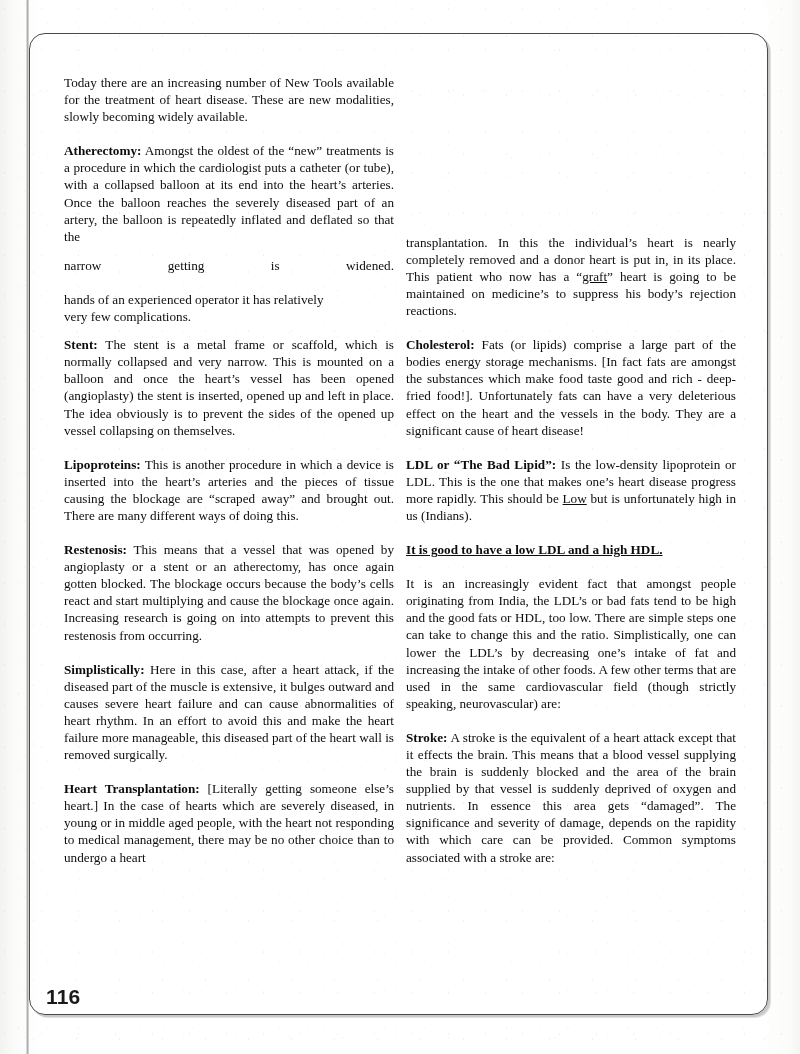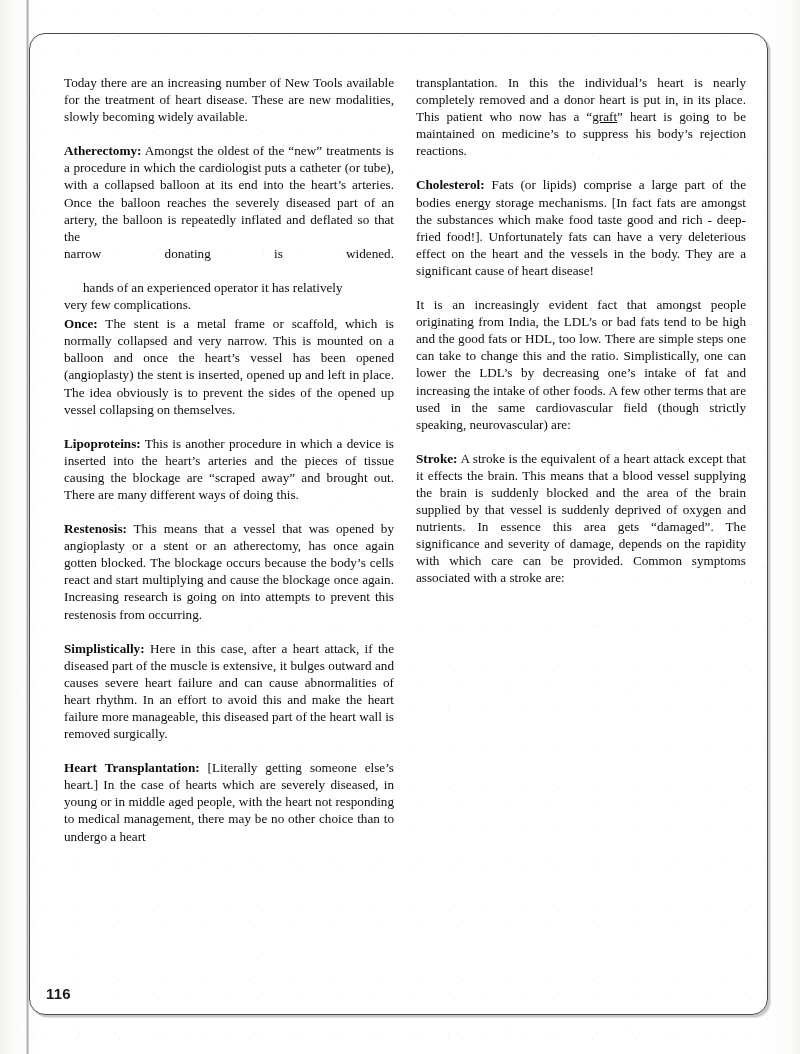--- a/index.html
+++ b/index.html
@@ -49,21 +49,22 @@
     box-shadow: 2px 2px 0 0 #c9c9c9, 3px 3px 0 0 #e2e2e2;
   }
 
   
   #columns {
     position: absolute;
     left: 64px;  top: 74px;
     width: 682px;
     display: flex;
     flex-direction: row;
-    gap: 22px;
+    gap: 12px;
+    align-items: flex-end;
   }
   .col {
     width: 330px;
   }
 
   p.para {
     margin: 0 0 17px 0;
     font-size: 13.2px;
     line-height: 17.1px;
     text-align: justify;
@@ -74,32 +75,33 @@
 
   .term { font-weight: bold; }
   .u    { text-decoration: underline; margin-top: 24px; }
   .bu   { font-weight: bold; text-decoration: underline; }
 
   
   .wide-line {
     display: flex;
     justify-content: space-between;
     width: 100%;
+    margin-top: 12px;
   }
 
   
   .ragged { text-align: left; }
 
   #page-number {
     position: absolute;
     left: 46px;
     top: 985px;
     font-family: "Liberation Sans", "DejaVu Sans", sans-serif;
     font-weight: bold;
-    font-size: 15px;
+    font-size: 21px;
     color: #1a1a1a;
     letter-spacing: 0.2px;
   }
 
   
   #scan-noise {
     position: absolute;
     left: 0; top: 0;
     width: 800px; height: 1054px;
     pointer-events: none;
@@ -119,35 +121,37 @@
 <div id="scan-page"></div>
 <div id="scan-spine-artifact"></div>
 
 <div id="page-frame"></div>
 
 <div id="columns">
   <div class="col" id="col-left">
       <p class="para">Today there are an increasing number of New Tools available for the treatment of heart disease.  These are new modalities, slowly becoming widely available.</p>
       <p class="para"><span class="term">Atherectomy:</span>  Amongst the oldest of the “new” treatments is a procedure in which the cardiologist puts a catheter (or tube), with a collapsed balloon at its end into the heart’s arteries.  Once the balloon reaches the severely diseased part of an artery, the balloon is repeatedly inflated and deflated so that the<span class="wide-line">
           <span>narrow</span>
-          <span>donating</span>
+          <span>getting</span>
           <span>is</span>
           <span>widened.</span>
         </span></p>
-      <p class="para ragged" style="margin-bottom: 0px; margin-left: 19px;">hands of an experienced operator it has relatively</p>
-      <p class="para ragged" style="margin-bottom: 2px;">very few complications.</p>
-      <p class="para"><span class="term">Once:</span>  The stent is a metal frame or scaffold, which is normally collapsed and very narrow.  This is mounted on a balloon and once the heart’s vessel has been opened (angioplasty)  the stent is inserted, opened up and left in place.  The idea obviously is to prevent the sides of the opened up vessel collapsing on themselves.</p>
+      <p class="para ragged" style="margin-bottom: 0px;">hands of an experienced operator it has relatively</p>
+      <p class="para ragged" style="margin-bottom: 11px;">very few complications.</p>
+      <p class="para"><span class="term">Stent:</span>  The stent is a metal frame or scaffold, which is normally collapsed and very narrow.  This is mounted on a balloon and once the heart’s vessel has been opened (angioplasty)  the stent is inserted, opened up and left in place.  The idea obviously is to prevent the sides of the opened up vessel collapsing on themselves.</p>
       <p class="para"><span class="term">Lipoproteins:</span>  This is another procedure in which a device is inserted into the heart’s arteries and the pieces of tissue causing the blockage are “scraped away” and brought out.  There are many different ways of doing this.</p>
       <p class="para"><span class="term">Restenosis:</span>   This means that a vessel that was opened by angioplasty or a stent or an atherectomy, has once again gotten blocked.  The blockage occurs because the body’s cells react and start multiplying and cause the blockage once again.   Increasing research is going on into attempts to prevent this restenosis from occurring.</p>
       <p class="para"><span class="term">Simplistically:</span>  Here in this case, after a heart attack, if the diseased part of the muscle is extensive, it bulges outward and causes severe heart failure and can cause abnormalities of heart rhythm.  In an effort to avoid this and make the heart failure more manageable, this diseased part of the heart wall is removed surgically.</p>
       <p class="para"><span class="term">Heart Transplantation:</span>  [Literally getting someone else’s heart.]  In the case of hearts which are severely diseased, in young or in middle aged people, with the heart not responding to medical management, there may be no other choice than to undergo a heart</p>
     </div>
   <div class="col" id="col-right">
       <p class="para">transplantation.   In this the individual’s heart is nearly completely removed and a donor heart is put in, in its place.  This patient who now has a “<span class="u">graft</span>” heart is going to be maintained on medicine’s to suppress his body’s rejection reactions.</p>
       <p class="para"><span class="term">Cholesterol:</span>  Fats (or lipids) comprise a large part of the bodies energy storage mechanisms.  [In fact fats are amongst the substances which make food taste good and rich - deep-fried food!].  Unfortunately fats can have a very deleterious effect on the heart and the vessels in the body.  They are a significant cause of heart disease!</p>
+      <p class="para"><span class="term">LDL or “The Bad Lipid”:</span>  Is the low-density lipoprotein or LDL.  This is the one that makes one’s heart disease progress more rapidly.  This should be <span class="u">Low</span> but is unfortunately high in us (Indians).</p>
+      <p class="para"><span class="bu">It is good to have a low LDL and a high HDL.</span></p>
       <p class="para">It is an increasingly evident fact that amongst people originating from India, the LDL’s or bad fats tend to be high and the good fats or HDL, too low.  There are simple steps one can take to change this and the ratio.  Simplistically, one can lower the LDL’s  by decreasing one’s intake of fat and increasing the intake of other foods. A few other terms that are used in the same cardiovascular field (though strictly speaking, neurovascular) are:</p>
       <p class="para"><span class="term">Stroke:</span>  A stroke is the equivalent of a heart attack except that it effects the brain.  This means that a blood vessel supplying the brain is suddenly blocked and the area of the brain supplied by that vessel is suddenly deprived of oxygen and nutrients.   In essence this area gets “damaged”.  The significance and severity of damage, depends on the rapidity with which care can be provided.  Common symptoms associated with a stroke are:</p>
     </div>
 </div>
 
 <div id="page-number">116</div>
 
 <div id="scan-noise"></div>
 
 </body></html>

